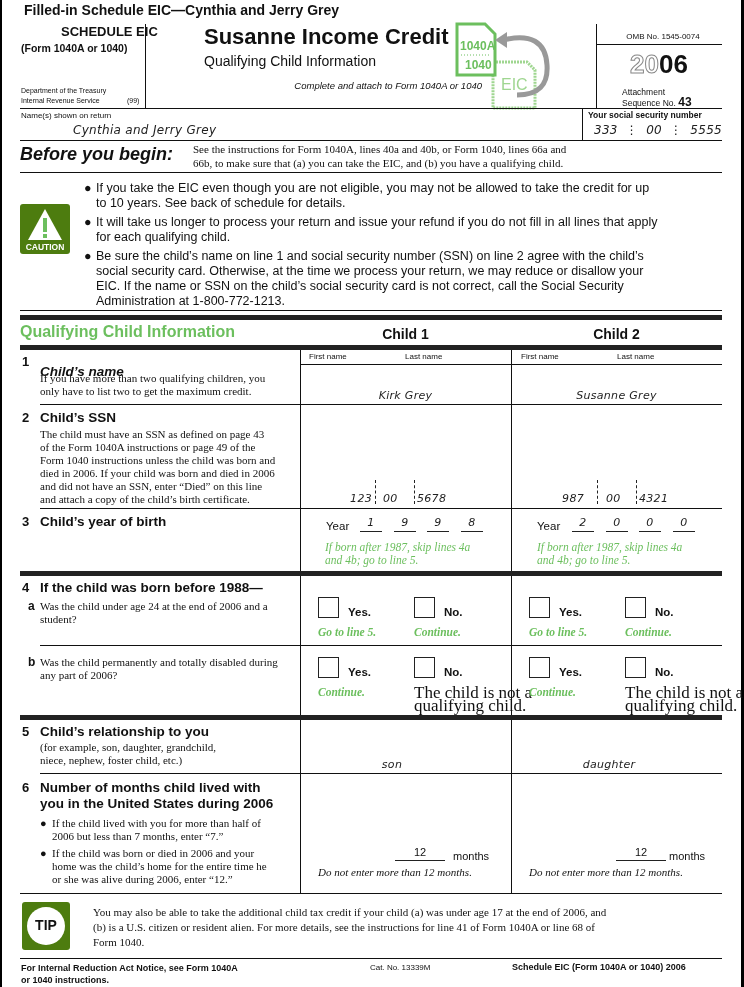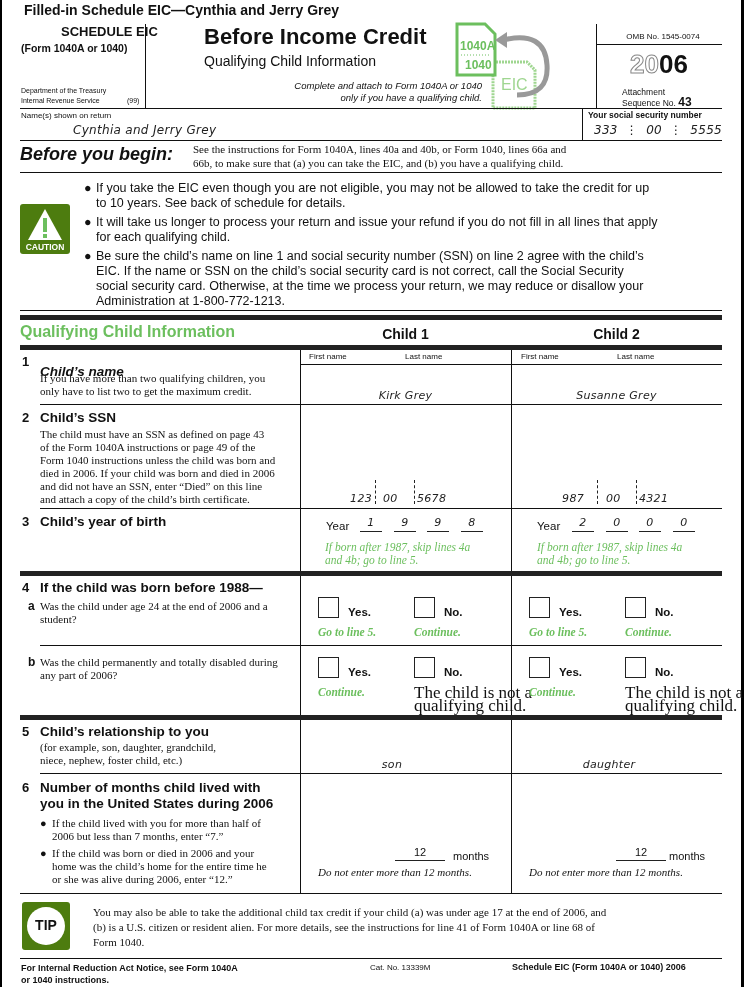--- a/index.html
+++ b/index.html
@@ -35,25 +35,24 @@
 <div class="abs" style="left:24px;top:2px;font-weight:bold;font-size:14px;">Filled-in Schedule EIC—Cynthia and Jerry Grey</div>
 
 <div class="abs" style="left:21px;top:24px;font-weight:bold;font-size:13px;margin-left:40px;">SCHEDULE EIC</div>
 <div class="abs" style="left:21px;top:42px;font-weight:bold;font-size:10.5px;">(Form 1040A or 1040)</div>
 <div class="abs" style="left:21px;top:87px;font-size:7px;">Department of the Treasury</div>
 <div class="abs" style="left:21px;top:97px;font-size:7px;">Internal Revenue Service</div>
 <div class="abs" style="left:127px;top:97px;font-size:7px;">(99)</div>
 
 <div class="vline" style="left:145px;top:24px;height:84px;"></div>
 
-<div class="abs" style="left:204px;top:24px;font-weight:bold;font-size:22px;">Before Income Credit</div>
+<div class="abs" style="left:204px;top:24px;font-weight:bold;font-size:22px;">Susanne Income Credit</div>
 <div class="abs" style="left:204px;top:53px;font-size:14px;">Qualifying Child Information</div>
 <div class="abs" style="left:190px;top:80px;width:292px;text-align:right;font-style:italic;font-size:9.5px;line-height:12px;">
   <div>Complete and attach to Form 1040A or 1040</div>
-  <div>only if you have a qualifying child.</div>
 </div>
 
 <div class="abs" style="left:455px;top:20px;width:100px;height:90px;">
   <svg width="100" height="90" viewBox="0 0 100 90">
     <path d="M38 42 L72 42 L80 50 L80 88 L38 88 Z" fill="#fff" stroke="#9fd690" stroke-width="3" stroke-dasharray="2 1"></path>
     <text x="46" y="70" font-family="Liberation Sans, sans-serif" font-size="16" fill="#9fd690">EIC</text>
     <path d="M2 4 L30 4 L40 14 L40 55 L2 55 Z" fill="#fff" stroke="#6cbf5e" stroke-width="3"></path>
     <text x="5" y="30" font-family="Liberation Sans, sans-serif" font-size="12" font-weight="bold" fill="#6cbf5e">1040A</text>
     <line x1="6" y1="35" x2="36" y2="35" stroke="#6cbf5e" stroke-width="1" stroke-dasharray="1 2"></line>
     <text x="10" y="49" font-family="Liberation Sans, sans-serif" font-size="12" font-weight="bold" fill="#6cbf5e">1040</text>
@@ -106,22 +105,22 @@
       <div>to 10 years. See back of schedule for details.</div>
   </div>
   <div style="position:relative;padding-left:12px;margin-bottom:4px;">
     <span style="position:absolute;left:0;">●</span>
     <div>It will take us longer to process your return and issue your refund if you do not fill in all lines that apply</div>
       <div>for each qualifying child.</div>
   </div>
   <div style="position:relative;padding-left:12px;">
     <span style="position:absolute;left:0;">●</span>
     <div>Be sure the child’s name on line 1 and social security number (SSN) on line 2 agree with the child’s</div>
+      <div>social security card. Otherwise, at the time we process your return, we may reduce or disallow your</div>
       <div>EIC. If the name or SSN on the child’s social security card is not correct, call the Social Security</div>
-      <div>social security card. Otherwise, at the time we process your return, we may reduce or disallow your</div>
       <div>Administration at 1-800-772-1213.</div>
   </div>
 </div>
 <div class="hline" style="left:20px;top:310px;width:702px;"></div>
 
 <div class="thick" style="left:20px;top:315px;width:702px;"></div>
 <div class="abs green" style="left:20px;top:323px;font-weight:bold;font-size:16px;">Qualifying Child Information</div>
 <div class="abs" style="left:300px;top:326px;width:211px;text-align:center;font-weight:bold;font-size:14px;">Child 1</div>
 <div class="abs" style="left:511px;top:326px;width:211px;text-align:center;font-weight:bold;font-size:14px;">Child 2</div>
 <div class="thick" style="left:20px;top:345px;width:702px;"></div>

